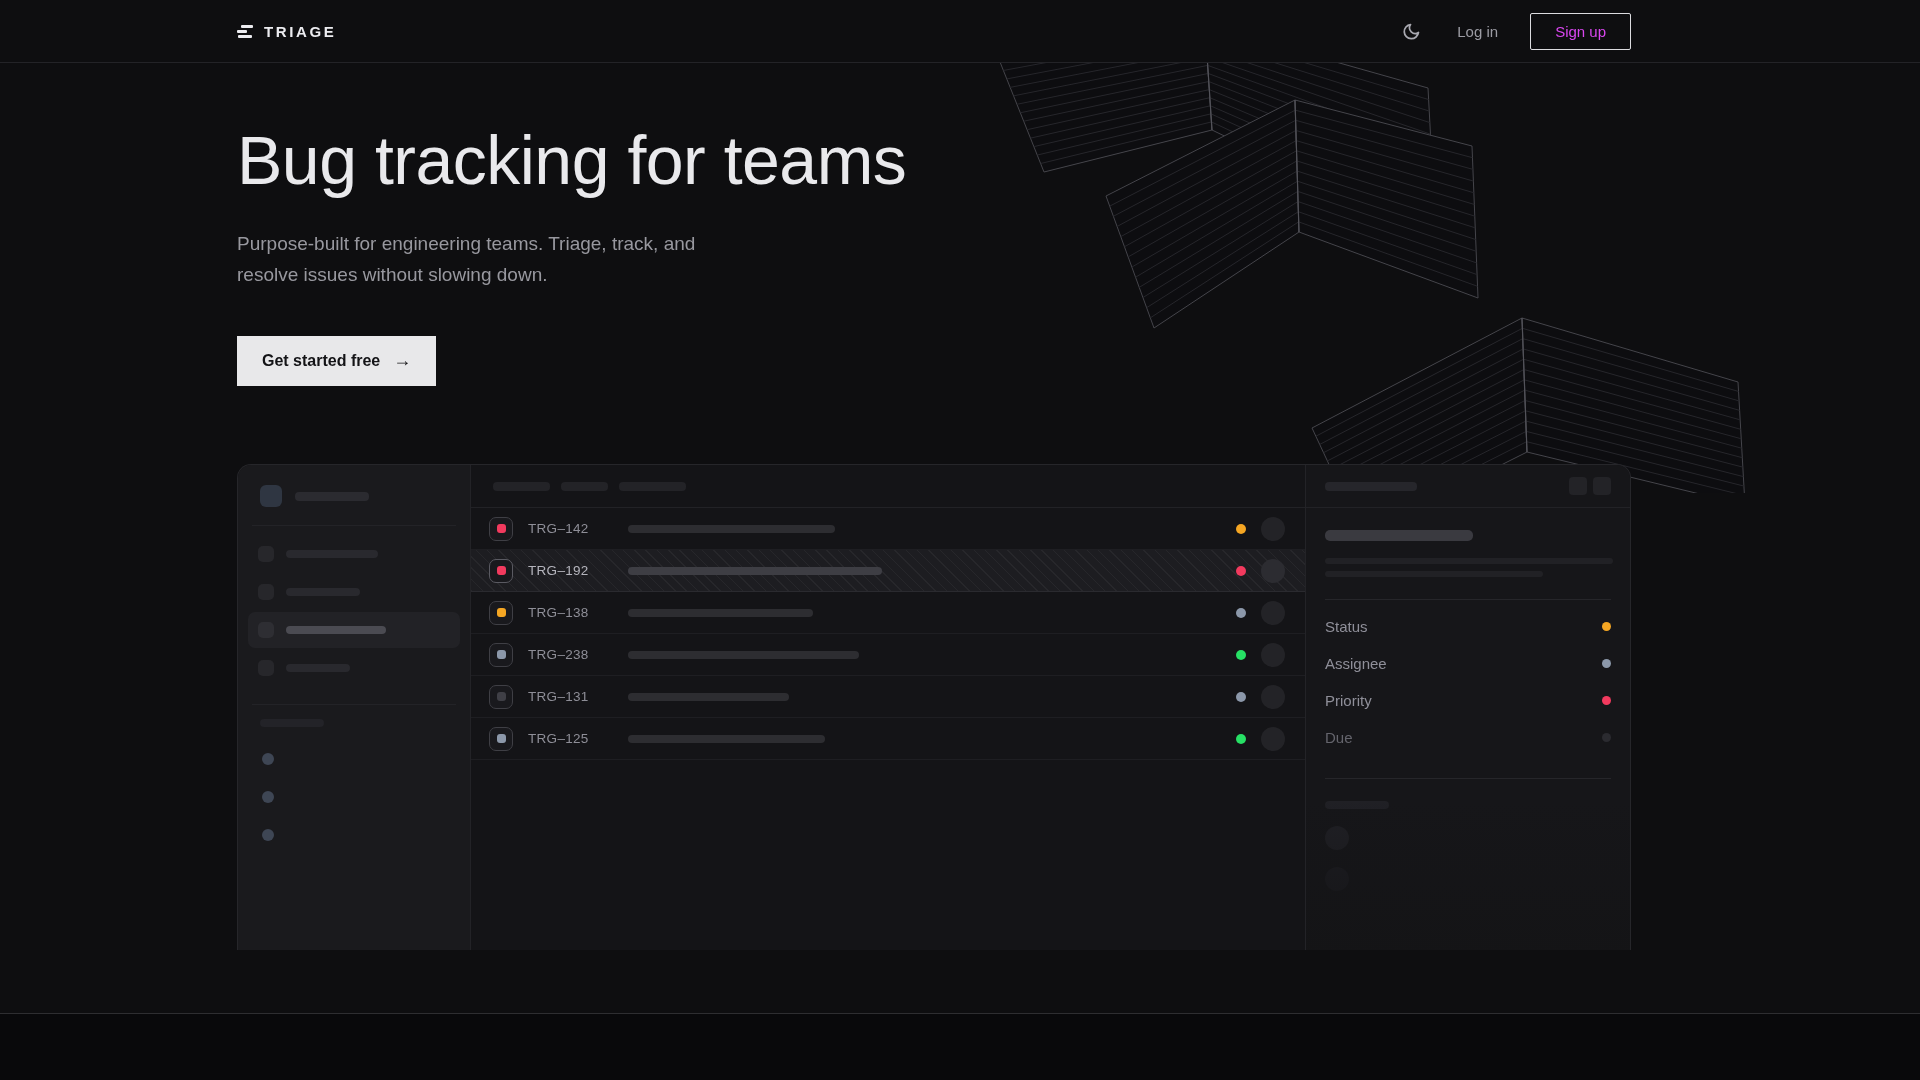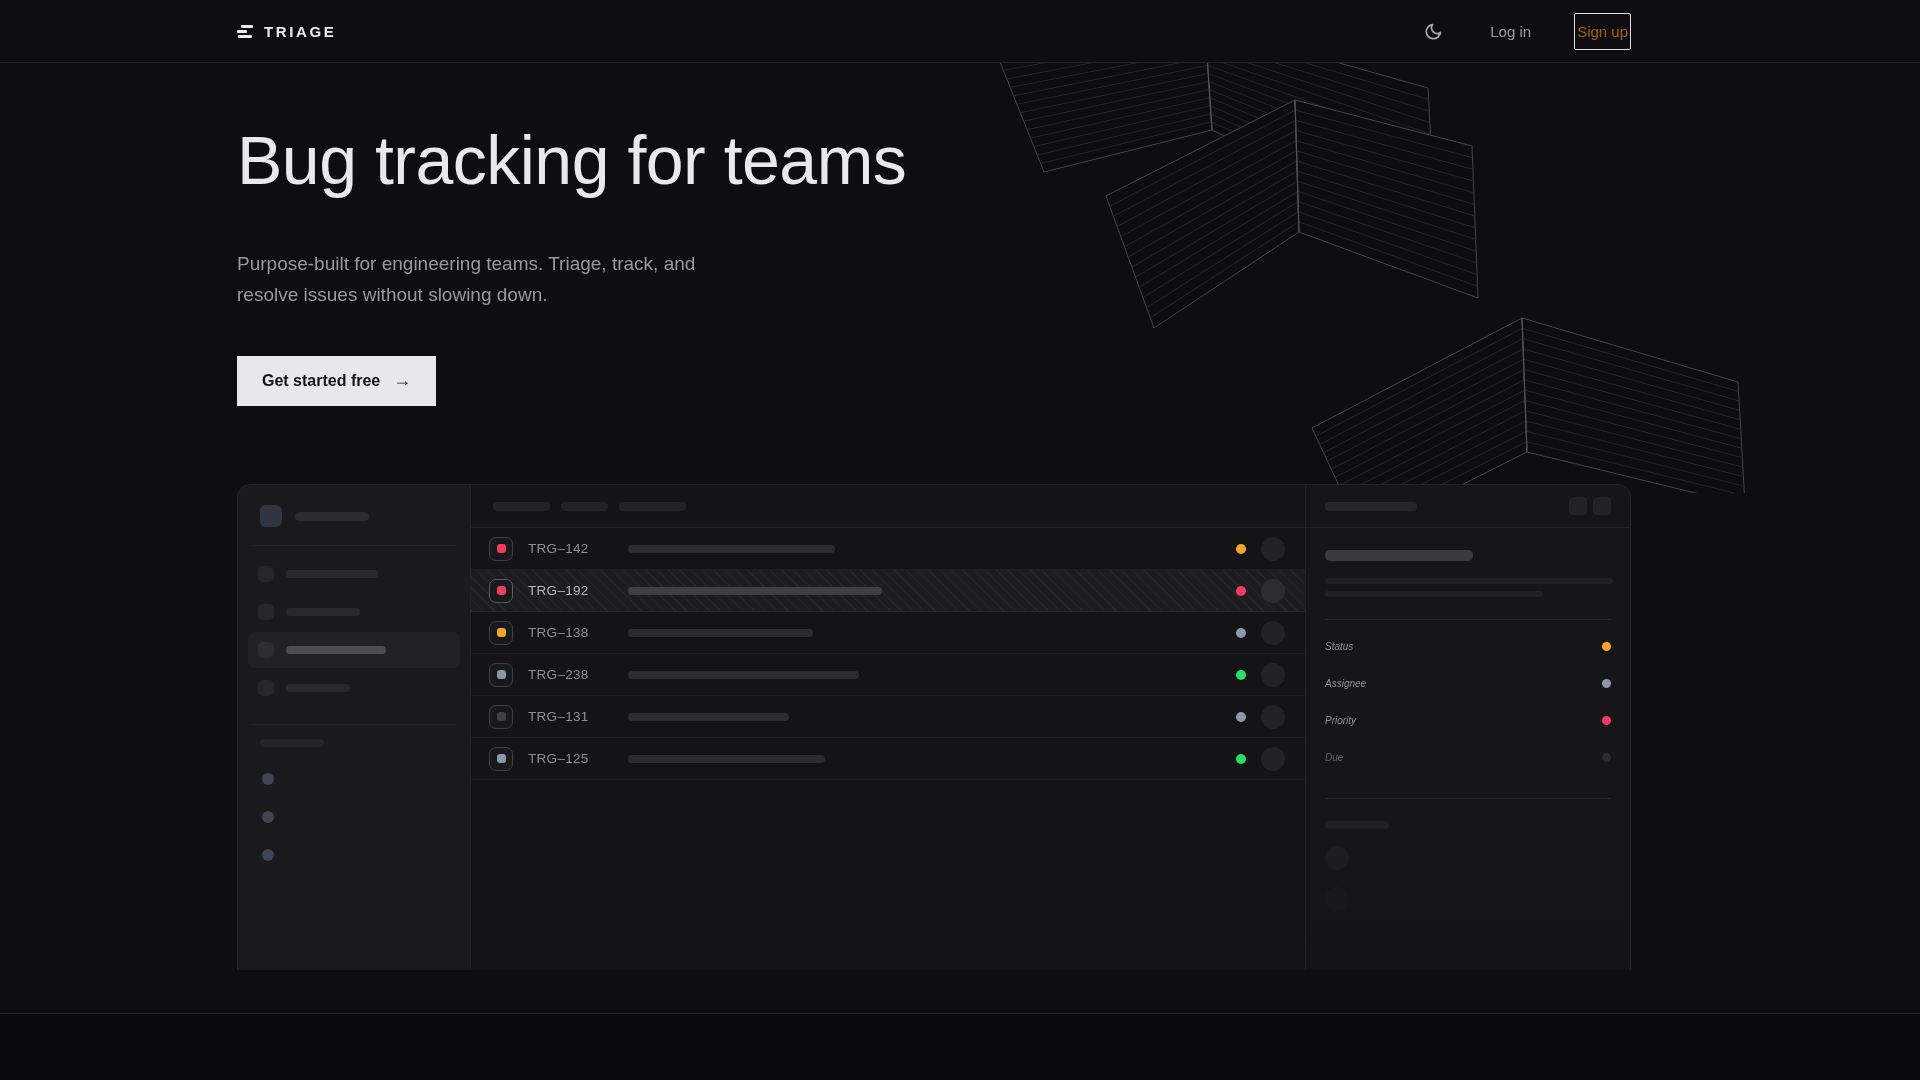--- a/index.html
+++ b/index.html
@@ -15,32 +15,32 @@
   
   .nav { height:63px; border-bottom:1px solid #232327; position:relative; z-index:5; background:#0e0e10; }
   .nav-inner { height:62px; display:flex; align-items:center; justify-content:space-between; }
   .brand { display:flex; align-items:center; gap:11px; }
   .logo { display:flex; flex-direction:column; gap:2px; width:16px; }
   .logo i { display:block; height:3px; border-radius:1px; background:#ececf0; }
   .logo i:nth-child(1){ width:12px; margin-left:4px; }
   .logo i:nth-child(2){ width:10px; margin-left:0; }
   .logo i:nth-child(3){ width:14px; margin-left:1px; }
   .brand-text { font-size:15px; font-weight:700; letter-spacing:2.6px; color:#ececf0; }
-  .nav-right { display:flex; align-items:center; gap:43px;justify-content:space-between; }
+  .nav-right { display:flex; align-items:center; gap:32px;justify-content:space-between; }
   .theme-toggle { background:none; border:none; cursor:pointer; display:flex; align-items:center; padding:4px; }
   .login { font-size:15px; color:#9b9ba3; cursor:pointer; text-decoration:none; }
-  .signup { background:transparent; border:1px solid #dcdce0; color:#a16207; font-size:15px;
-            font-family:inherit; padding:0 2px; height:37px; border-radius:2px; cursor:pointer; }
+  .signup { background:transparent; border:1px solid #dcdce0; color:#d946ef; font-size:15px;
+            font-family:inherit; padding:0 24px; height:37px; border-radius:2px; cursor:pointer; }
 
   
   .hero { position:relative; }
   .hero-art { position:absolute; left:0; top:0; width:1920px; height:430px; overflow:hidden; pointer-events:none; z-index:0; }
   .hero-copy { position:relative; z-index:2; }
   h1 { font-size:68px; line-height:63px; font-weight:500; letter-spacing:-0.5px; color:#e9e9ec; padding-top:66px; }
-  .subtitle { margin-top:56px; font-size:19px; line-height:31px; color:#98989f; }
+  .subtitle { margin-top:36px; font-size:19px; line-height:31px; color:#98989f; }
   .cta { margin-top:46px; display:inline-flex; align-items:center; gap:13px; background:#e8e8ea; color:#131316;
          border:none; font-family:inherit; font-size:16px; font-weight:700; padding:0 25px; height:50px; cursor:pointer; }
   .cta .arrow { font-size:18px; font-weight:400; transform:translateY(-1px); }
 
   
   .preview { position:relative; z-index:2; margin-top:78px; width:1394px; height:486px;
              background:#141417; border:1px solid #26262a; border-bottom:none;
              border-radius:14px 14px 0 0; display:flex; overflow:hidden; }
 
   
@@ -90,21 +90,21 @@
   .pp-sq + .pp-sq { margin-left:6px; }
   .pp-header .spacer { flex:1; }
   .pp-body { padding:22px 19px 0 19px; }
   .pp-title { width:148px; height:11px; border-radius:5px; background:#3a3a40; }
   .pp-line { height:6px; border-radius:3px; background:#212125; }
   .pp-line.l1 { width:288px; margin-top:17px; }
   .pp-line.l2 { width:218px; margin-top:7px; }
   .pp-div { border-top:1px solid #26262a; margin-top:22px; }
   .field-row { height:37px; display:flex; align-items:center; justify-content:space-between; }
   .field-rows { margin-top:8px; }
-  .field-label { font-size:10px; color:#8f8f99;font-style:italic; }
+  .field-label { font-size:15px; color:#8f8f99; }
   .field-row.dim .field-label { color:#64646c; }
   .field-dot { width:9px; height:9px; border-radius:50%; }
   .pp-fade-pill { width:64px; height:8px; border-radius:4px; background:#202025; margin-top:22px; }
   .pp-circle { width:24px; height:24px; border-radius:50%; background:#202025; margin-top:17px; }
   .pp-circle.c2 { opacity:0.75; }
   .pv-panel::after { content:""; position:absolute; left:0; right:0; bottom:0; height:150px;
     background:linear-gradient(to bottom, rgba(22,22,25,0), rgba(20,20,22,0.92)); pointer-events:none; }
 
   
   .below { position:absolute; left:0; bottom:0; width:1920px; height:67px;

